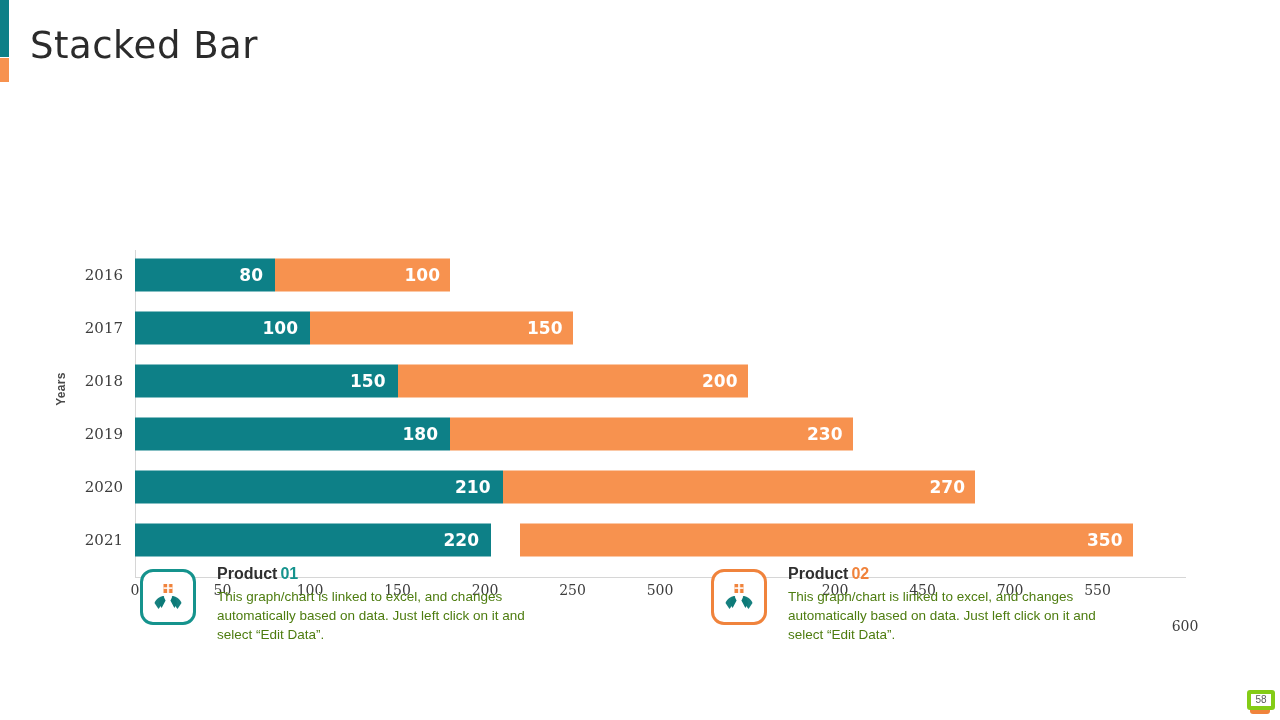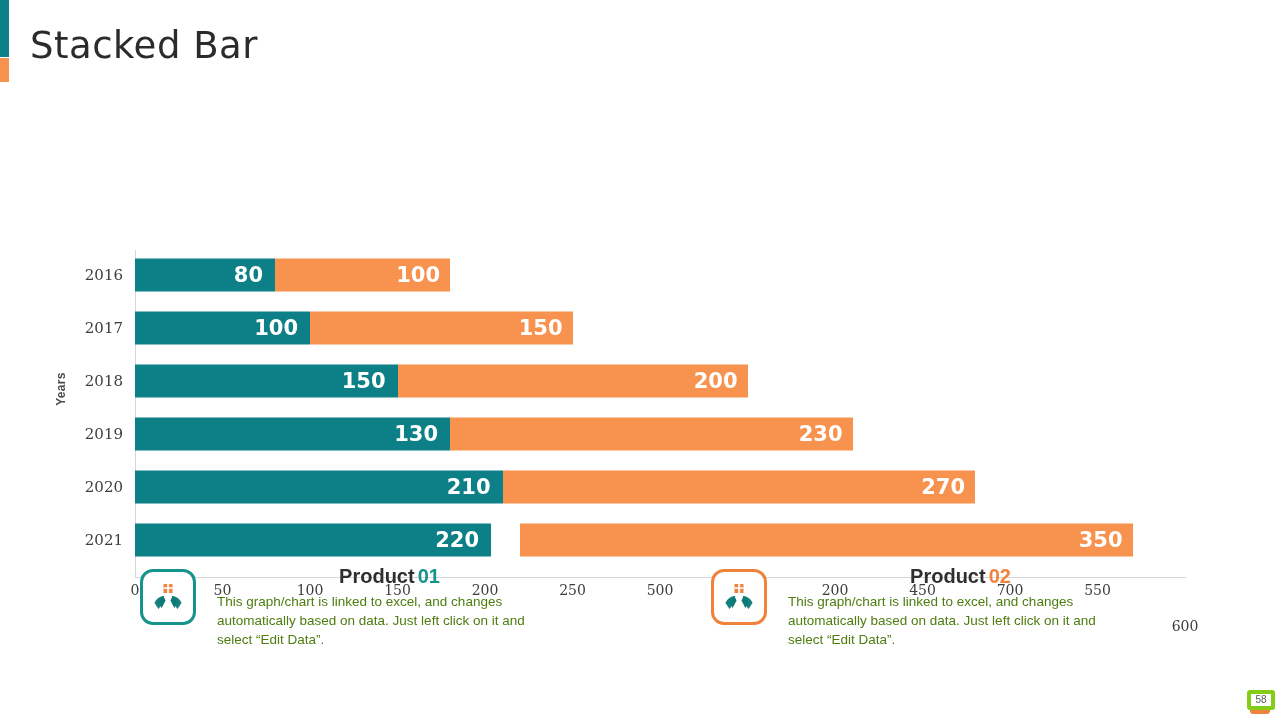--- a/index.html
+++ b/index.html
@@ -115,21 +115,21 @@
     display: flex;
     align-items: center;
     justify-content: flex-end;
     box-sizing: border-box;
     padding-right: 10px;
   }
   .bar.seg1 { background: #0D8087; left: 0; }
   .bar.seg2 { background: #F7924F; }
   .bar-value {
     color: #ffffff;
-    font-size: 21px;
+    font-size: 17px;
     font-weight: bold;
     line-height: 1;
     font-family: "DejaVu Sans", sans-serif;
   }
   .bar.seg1 .bar-value { padding-right: 2px; }
 
   .xticks {
     position: absolute;
     left: 135px;
     top: 462px;
@@ -171,26 +171,25 @@
     display: flex;
     align-items: center;
     justify-content: center;
     flex: 0 0 auto;
     margin-top: 4px;
     background: #ffffff;
   }
   .legend-icon.orange { border-color: #F0833C; }
   .legend-text { margin-left: 21px; }
   .legend-title {
-    font-size: 20px;
+    font-size: 16px;
     font-weight: bold;
     color: #2f2f2f;
     margin: 0 0 4px 0;
     white-space: nowrap;
-    text-align: center;
   }
   .legend-title .num { color: #15938d; margin-left: 3px; }
   .legend-title .num.orange { color: #F0833C; }
   .legend-desc {
     font-size: 13.5px;
     line-height: 19px;
     color: #4d7c0f;
     width: 345px;
   }
 
@@ -264,21 +263,21 @@
         <div class="bar seg1" style="left: 0px; width: 262.5px; background: rgb(13, 128, 135);">
           <span class="bar-value">150</span>
         </div>
         <div class="bar seg2" style="left: 262.5px; width: 350px; background: rgb(247, 146, 79);">
           <span class="bar-value">200</span>
         </div>
       </div>
       <div class="row" style="top: 159px;">
         <div class="row-label">2019</div>
         <div class="bar seg1" style="left: 0px; width: 315px; background: rgb(13, 128, 135);">
-          <span class="bar-value">130</span>
+          <span class="bar-value">180</span>
         </div>
         <div class="bar seg2" style="left: 315px; width: 402.5px; background: rgb(247, 146, 79);">
           <span class="bar-value">230</span>
         </div>
       </div>
       <div class="row" style="top: 212px;">
         <div class="row-label">2020</div>
         <div class="bar seg1" style="left: 0px; width: 367.5px; background: rgb(13, 128, 135);">
           <span class="bar-value">210</span>
         </div>

